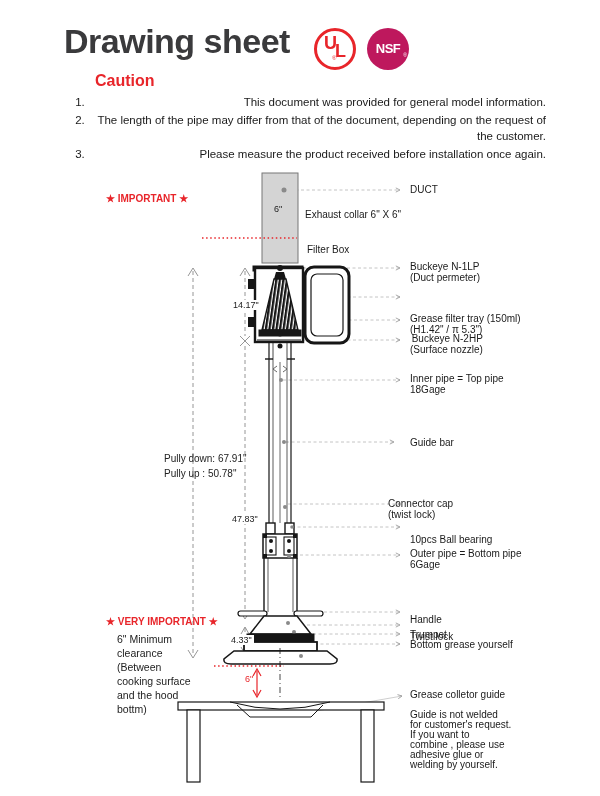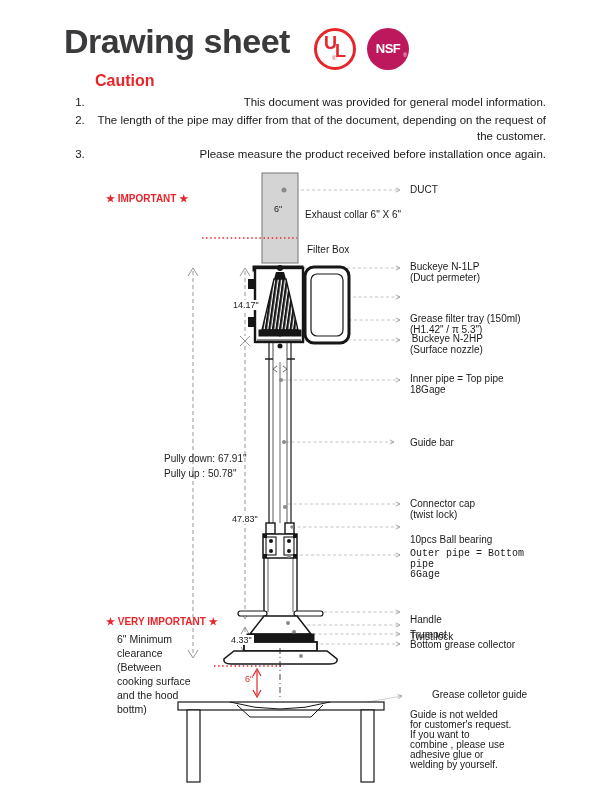--- a/index.html
+++ b/index.html
@@ -219,30 +219,30 @@
   <div class="callout txt" style="left:307px;top:245px;">Filter Box</div>
   <div class="callout txt" style="left:410px;top:262px;">Buckeye N-1LP
 (Duct permeter)</div>
   <div class="callout txt" style="left:410px;top:314px;">Grease filter tray (150ml)
 (H1.42" /  π 5.3")</div>
   <div class="callout txt" style="left:410px;top:334px;text-align:right;">Buckeye N-2HP
 (Surface nozzle)</div>
   <div class="callout txt" style="left:410px;top:374px;">Inner pipe = Top pipe
 18Gage</div>
   <div class="callout txt" style="left:410px;top:438px;">Guide bar</div>
-  <div class="callout txt" style="left:410px;top:499px;">Connector cap
+  <div class="callout txt" style="left:388px;top:499px;">Connector cap
 (twist lock)</div>
   <div class="callout txt" style="left:410px;top:523px;margin-top:12px;">10pcs Ball bearing</div>
-  <div class="callout txt" style="left:410px;top:549px;font-family:Liberation Mono, monospace;">Outer pipe = Bottom pipe
+  <div class="callout txt" style="left:410px;top:549px;">Outer pipe = Bottom pipe
 6Gage</div>
   <div class="callout txt" style="left:410px;top:615px;">Handle</div>
   <div class="callout txt" style="left:410px;top:621px;margin-top:11px;">Twist lock</div>
   <div class="callout txt" style="left:410px;top:630px;">Trumpet</div>
-  <div class="callout txt" style="left:410px;top:640px;">Bottom grease collector</div>
-  <div class="callout txt" style="left:432px;top:690px;">Grease colletor guide</div>
+  <div class="callout txt" style="left:410px;top:640px;">Bottom grease yourself</div>
+  <div class="callout txt" style="left:410px;top:690px;">Grease colletor guide</div>
   <div class="callout callout--note txt" style="left:410px;top:710px;">Guide is not welded
 for customer's request.
 If you want to
 combine , please use
 adhesive glue or
 welding by yourself.</div>
 
 </div>
 
 </body></html>

